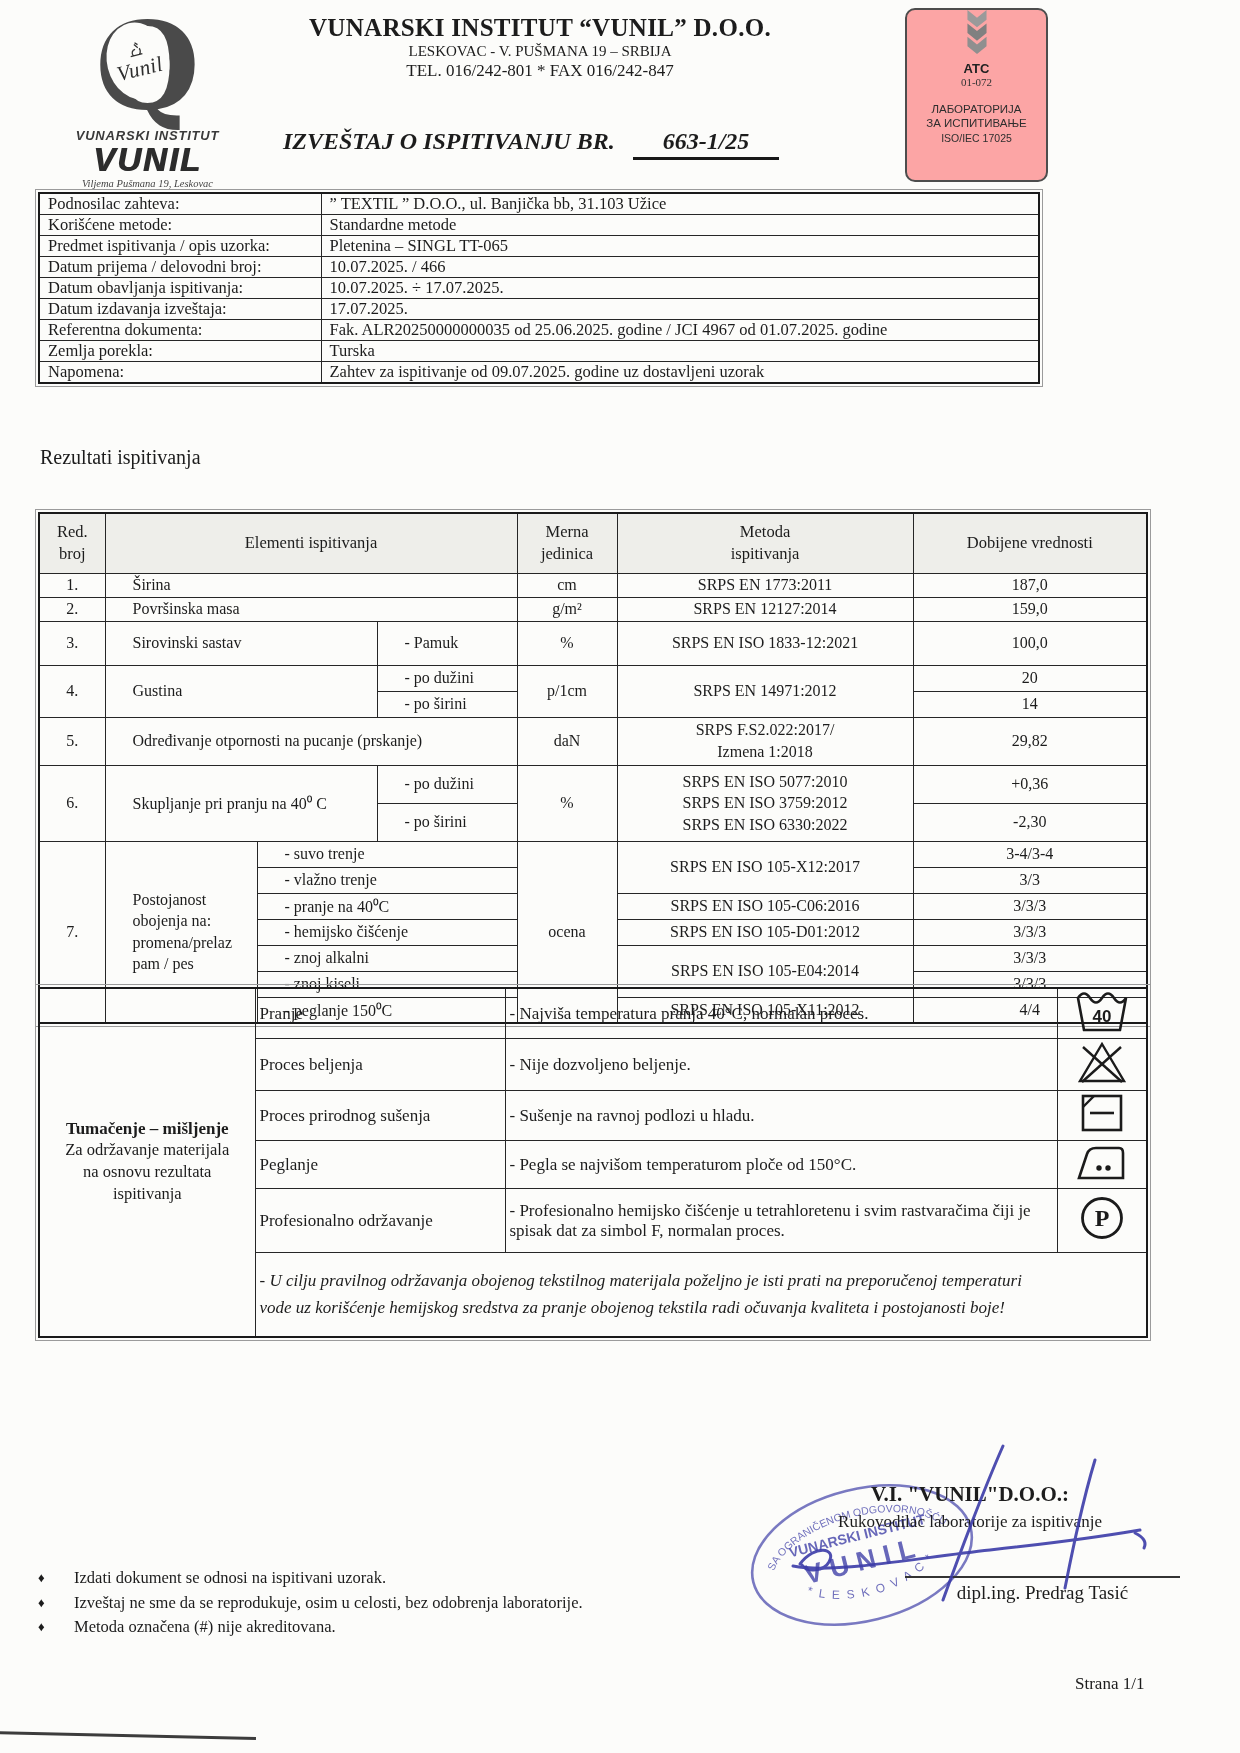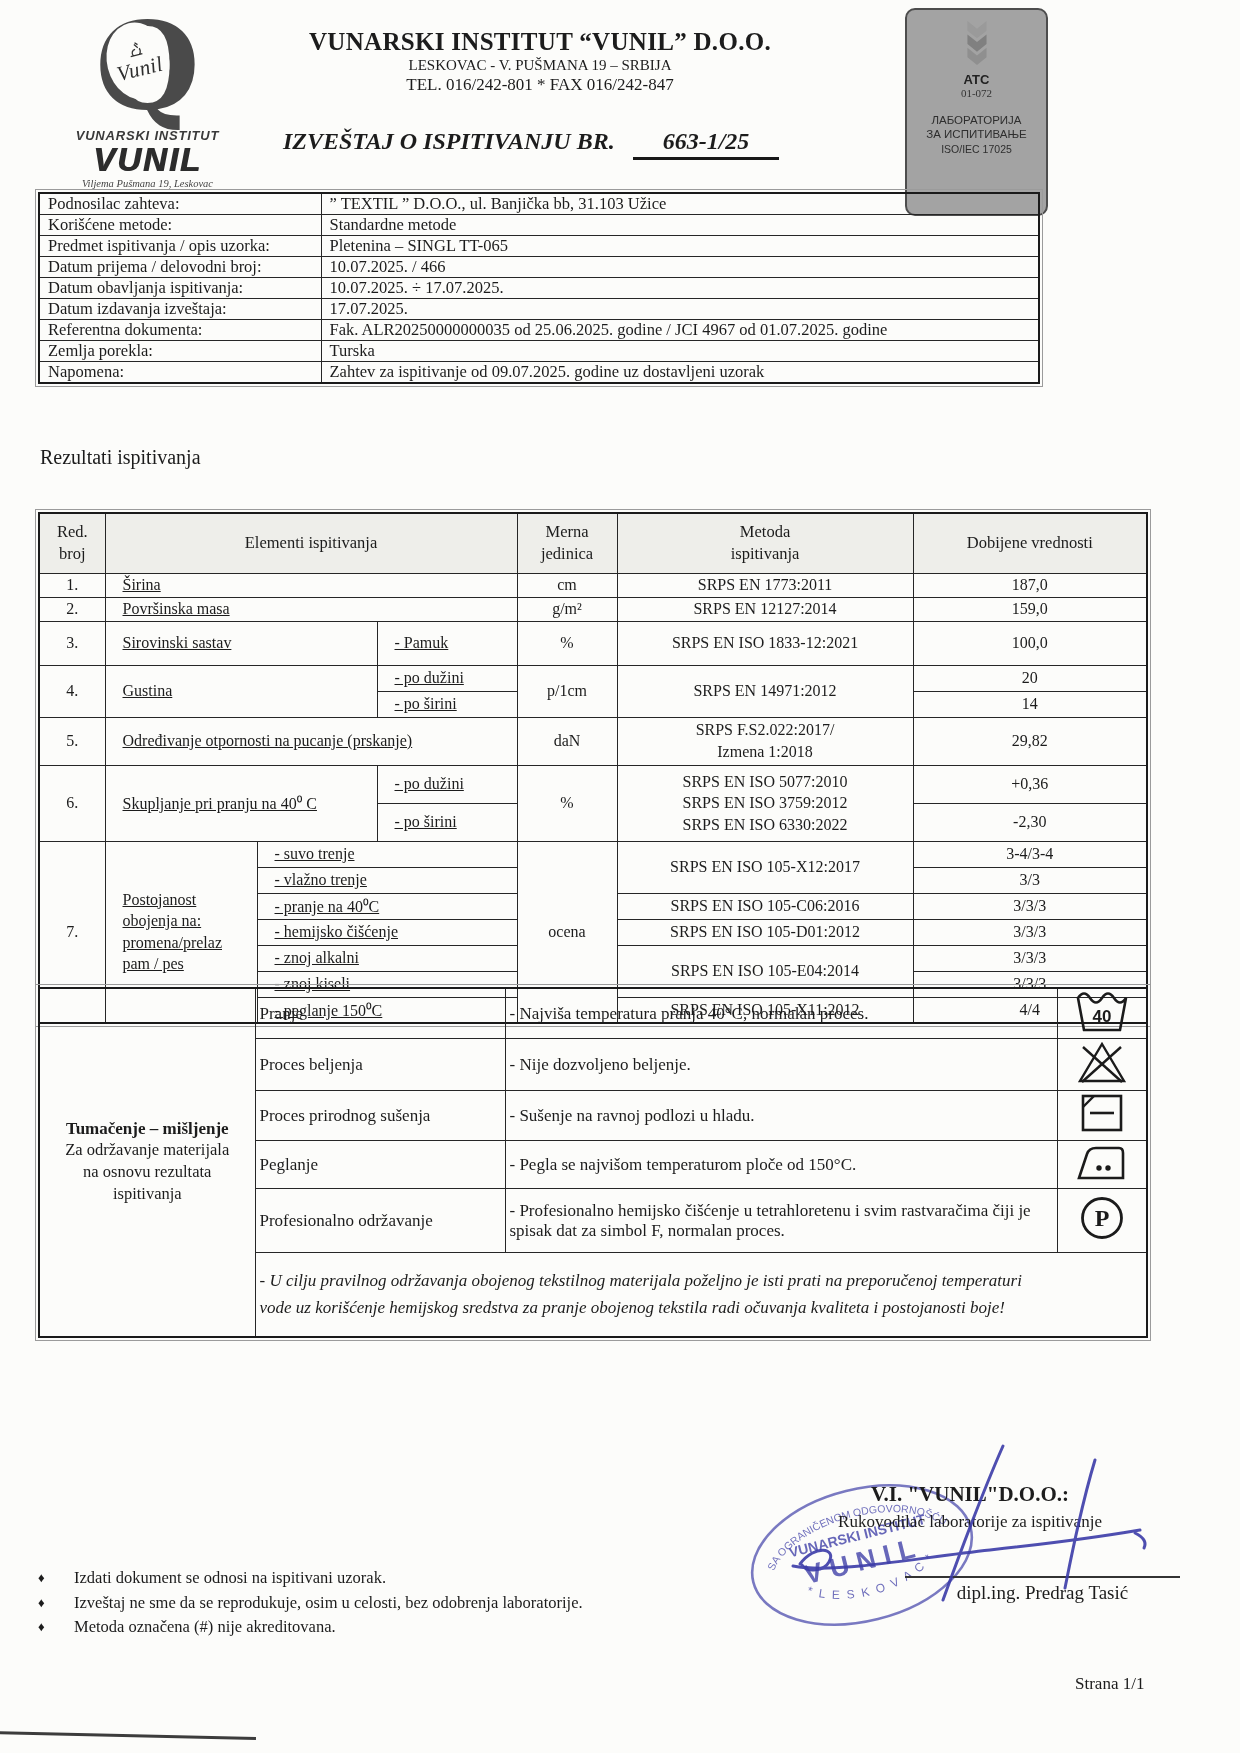--- a/index.html
+++ b/index.html
@@ -12,47 +12,47 @@
   .q-wrap{position:relative;height:120px;width:150px;margin:0 auto;}
   .q-char{font-family:"DejaVu Serif",serif;font-size:120px;line-height:1.0;color:#4a4a4a;font-weight:bold;display:block;}
   .vunil-oval{position:absolute;top:16px;left:34px;width:62px;height:78px;background:#fcfcfa;border-radius:50%;
               transform:rotate(-14deg);display:flex;flex-direction:column;align-items:center;justify-content:center;}
   .vunil-oval .vtxt{font-size:21px;font-style:italic;color:#2e2e2e;letter-spacing:.5px;}
   .logo-inst{font-family:"Liberation Sans",sans-serif;font-weight:bold;font-style:italic;font-size:13px;color:#3a3a3a;letter-spacing:.8px;margin-top:2px;}
   .logo-brand{font-family:"Liberation Sans",sans-serif;font-weight:800;font-style:italic;font-size:33px;color:#2c2c2c;letter-spacing:2px;line-height:1.0;
               text-shadow:1px 0 0 #2c2c2c;}
   .logo-addr{font-size:10.5px;font-style:italic;color:#444;margin-top:2px;}
 
-  .head-center{position:absolute;left:245px;top:28px;width:590px;text-align:center;}
+  .head-center{position:absolute;left:245px;top:14px;width:590px;text-align:center;}
   .hc-company{font-size:25px;font-weight:bold;letter-spacing:.3px;}
   .hc-lab{font-size:18px;font-weight:bold;margin-top:2px;}
   .hc-addr{font-size:15px;margin-top:1px;}
   .hc-tel{font-size:17px;margin-top:1px;text-align:center;}
   .report-line{position:absolute;left:283px;top:128px;width:560px;font-size:24px;font-weight:bold;font-style:italic;}
   .report-num{display:inline-block;margin-left:18px;padding:0 30px 2px 30px;border-bottom:3px solid #181818;}
 
-  .badge{position:absolute;left:905px;top:8px;width:143px;height:208px;border:2px solid #4d4d4d;border-radius:10px;
-         text-align:center;padding-top:11px;background:#a3a3a3;}
+  .badge{position:absolute;left:905px;top:8px;width:143px;height:174px;border:2px solid #4d4d4d;border-radius:10px;
+         text-align:center;padding-top:0;background:#fca5a5;}
   .badge-abbr{font-family:"Liberation Sans",sans-serif;font-weight:bold;font-size:13px;color:#222;margin-top:1px;}
   .badge-code{font-family:Liberation Serif, serif;font-size:11px;color:#333;}
   .badge-l1,.badge-l2{font-family:"Liberation Sans",sans-serif;font-size:11.5px;color:#2e2e2e;line-height:1.25;}
   .badge-l1{margin-top:14px;}
   .badge-l3{font-family:"Liberation Sans",sans-serif;font-size:10.5px;color:#2e2e2e;margin-top:1px;}
 
   
   table{border-collapse:collapse;table-layout:fixed;}
   .itab{position:absolute;left:38px;top:192px;width:1002px;border:2px solid #1a1a1a;outline:1px solid #9b9b9b;outline-offset:2px;}
   .itab td{border:1px solid #262626;font-size:16.5px;height:20.6px;padding:0 8px;overflow:hidden;white-space:nowrap;margin-top:16px;}
 
   .sec-title{position:absolute;left:40px;top:446px;font-size:20px;}
 
   .rtab{position:absolute;left:38px;top:512px;width:1110px;border:2px solid #1a1a1a;outline:1px solid #9b9b9b;outline-offset:2px;}
   .rtab td{border:1px solid #262626;font-size:16px;padding:0 4px;overflow:hidden;}
   .rtab .c{text-align:center;}
-  .rtab .nm{text-align:left;padding-left:17px;text-decoration:underline;}
+  .rtab .nm{text-align:left;padding-left:27px;}
   .rhead td{background:#eeeeea;font-size:16.5px;}
   .ml{white-space:pre-line;line-height:1.35;}
   .h52{height:60px}.h24{height:24px}.h44{height:44px}.h26{height:26px}.h48{height:48px}.h38{height:38px}
 
   .ctab{position:absolute;left:38px;top:987px;width:1110px;border:2px solid #1a1a1a;outline:1px solid #9b9b9b;outline-offset:2px;}
   .ctab td{border:1px solid #262626;font-size:17px;padding:0 4px;overflow:hidden;}
   .cleft{text-align:center;vertical-align:middle;}
   .ct{font-weight:bold;font-size:17px;}
   .cb{font-size:16.5px;}
   .cproc{padding-left:10px;}

